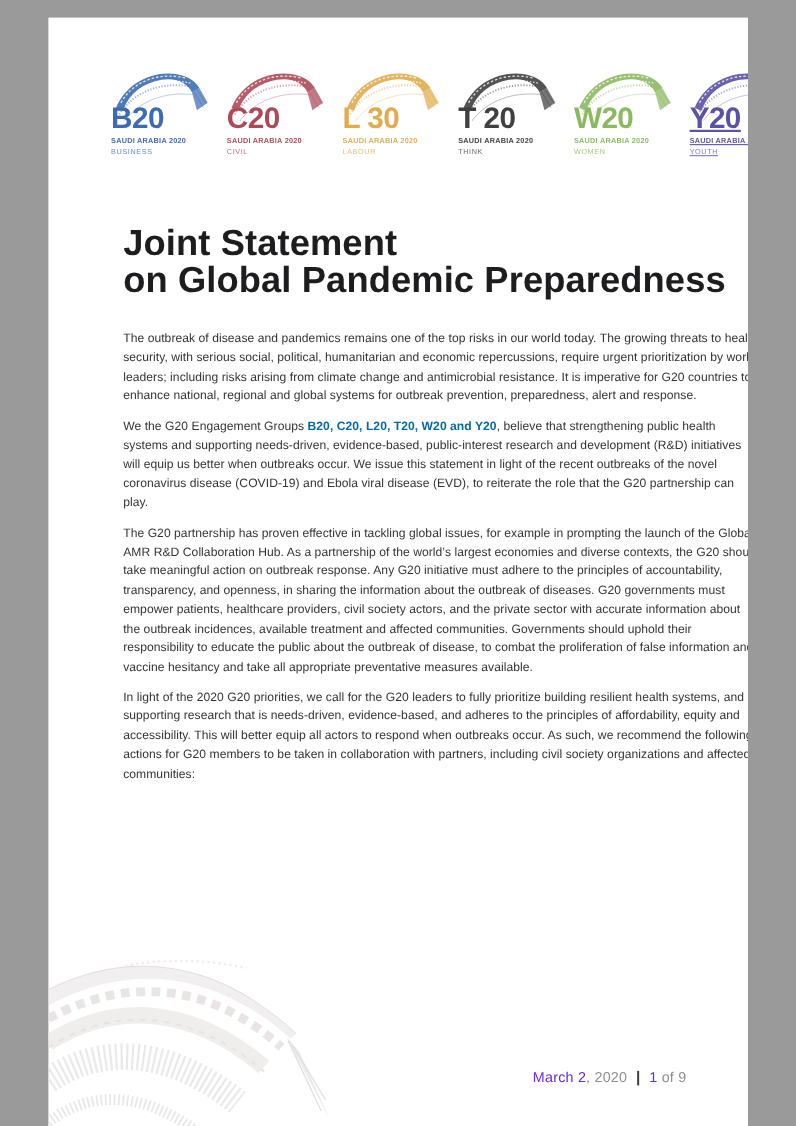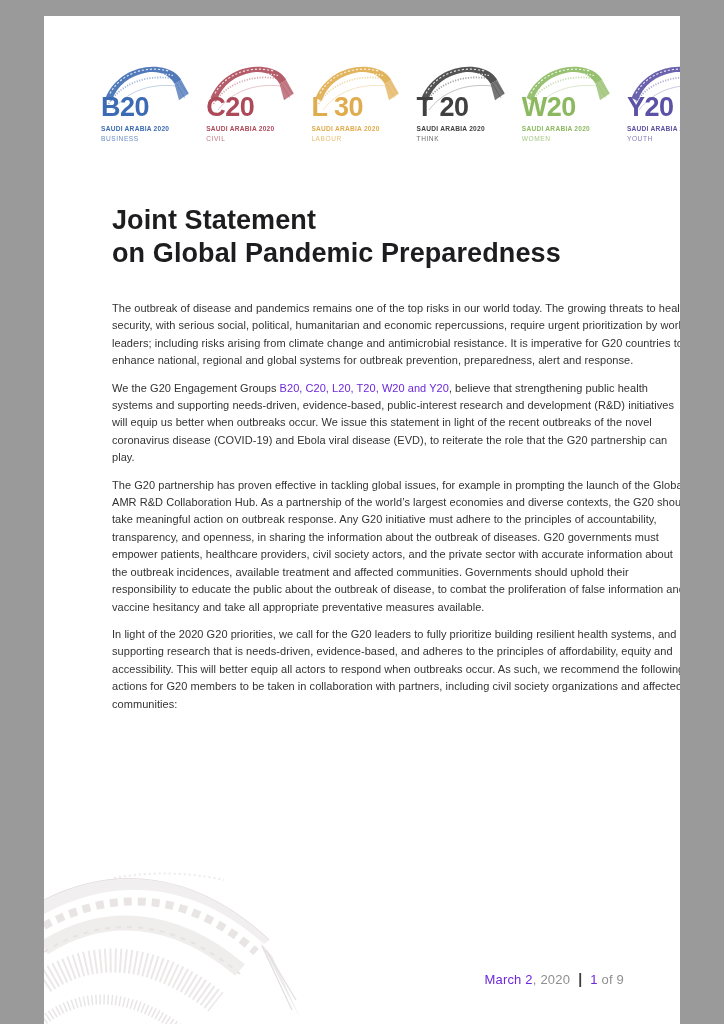--- a/index.html
+++ b/index.html
@@ -28,31 +28,31 @@
     font-size:6.6px;font-weight:700;letter-spacing:.25px;white-space:nowrap;
   }
   .logo-track{
     margin-top:2.5px;
     font-size:6.6px;font-weight:400;letter-spacing:.55px;
     opacity:.78;white-space:nowrap;
   }
   
   .title{
     position:absolute;left:68px;top:188px;width:600px;
-    font-size:27px;font-weight:700;line-height:33px;
+    font-size:33px;font-weight:700;line-height:33px;
     color:#1d1d1f;letter-spacing:.1px;
   }
   
   .body-text{
     position:absolute;left:68px;top:284px;width:578px;
     font-size:11px;line-height:17.4px;color:#333333;
     letter-spacing:.05px;
   }
   .body-text p{margin:0 0 10px 0;}
-  .body-text strong{font-weight:400;color:#6d28d9;}
+  .body-text strong{font-weight:700;color:#0369a1;}
   
   .footer{
     position:absolute;right:56px;top:955px;
     font-size:13px;color:#8f8f8f;letter-spacing:.2px;
     display:flex;align-items:center;white-space:pre;
   }
   .footer .b{font-weight:400;color:#6d28d9;}
   .footer .divider{
     font-weight:700;color:#3c3c3c;
     padding:0 8px;font-size:14px;
@@ -122,21 +122,21 @@
 
     <div class="logo" style="color: rgb(140, 185, 96);">
       <svg class="ribbon" viewBox="0 0 120 72">
           <use href="#ribbon-shape"></use>
         </svg>
       <div class="logo-code">W20</div>
       <div class="logo-sub">SAUDI ARABIA 2020</div>
       <div class="logo-track">WOMEN</div>
     </div>
 
-    <div class="logo" style="color: rgb(91, 81, 165);">
+    <div class="logo" style="color: rgb(91, 81, 165); text-decoration: underline;">
       <svg class="ribbon" viewBox="0 0 120 72">
           <use href="#ribbon-shape"></use>
         </svg>
       <div class="logo-code">Y20</div>
       <div class="logo-sub">SAUDI ARABIA 2020</div>
       <div class="logo-track">YOUTH</div>
     </div>
 
   </div>
 

